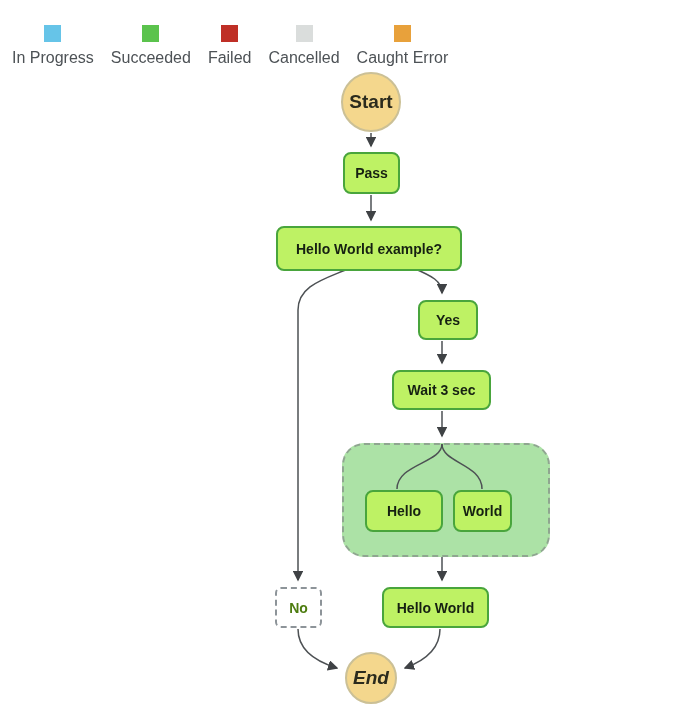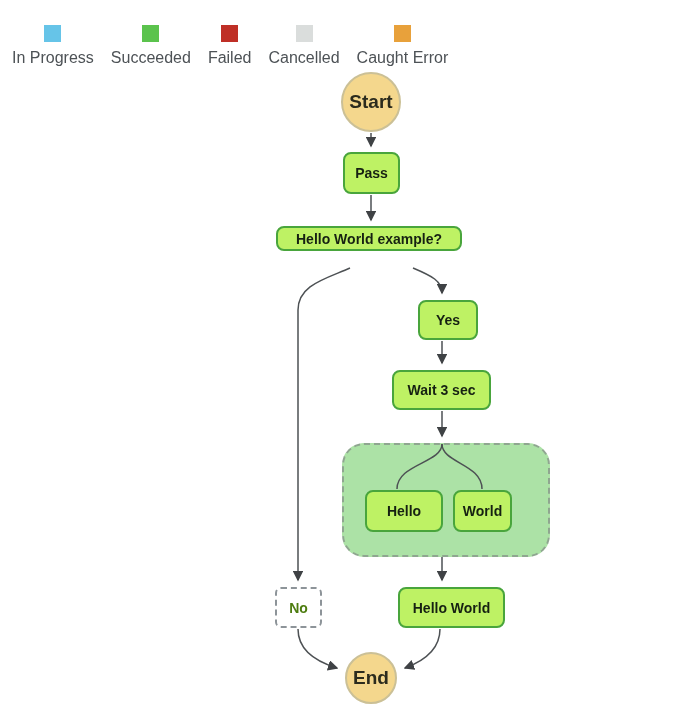--- a/index.html
+++ b/index.html
@@ -69,29 +69,29 @@
       <path d="M442,557 L442,580" marker-end="url(#arrow)"></path>
       <path d="M440,629 C440,649 424,661 405,668" marker-end="url(#arrow)"></path>
       <path d="M298,629 C298,649 314,661 337,668" marker-end="url(#arrow)"></path>
     </g>
   </svg>
 
   <div class="node terminal" style="left:341px;top:72px;width:60px;height:60px;">Start</div>
 
   <div class="node green" style="left:343px;top:152px;width:57px;height:42px;">Pass</div>
 
-  <div class="node green" style="left:276px;top:226px;width:186px;height:25px;">Hello World example?</div>
+  <div class="node green" style="left:276px;top:226px;width:186px;height:45px;">Hello World example?</div>
 
   <div class="node green" style="left:418px;top:300px;width:60px;height:40px;">Yes</div>
 
   <div class="node green" style="left:392px;top:370px;width:99px;height:40px;">Wait 3 sec</div>
 
   <div class="node green" style="left:365px;top:490px;width:78px;height:42px;">Hello</div>
 
   <div class="node green" style="left:453px;top:490px;width:59px;height:42px;">World</div>
 
   <div class="node no-box" style="left:275px;top:587px;width:47px;height:41px;">No</div>
 
-  <div class="node green" style="left:398px;top:587px;width:107px;height:41px;">Hello World</div>
+  <div class="node green" style="left:382px;top:587px;width:107px;height:41px;">Hello World</div>
 
-  <div class="node terminal" style="left:345px;top:652px;width:52px;height:52px;">End</div>
+  <div class="node terminal" style="left:345px;top:652px;width:52px;height:52px;font-style:italic;">End</div>
 
 </div>
 
 </body></html>

